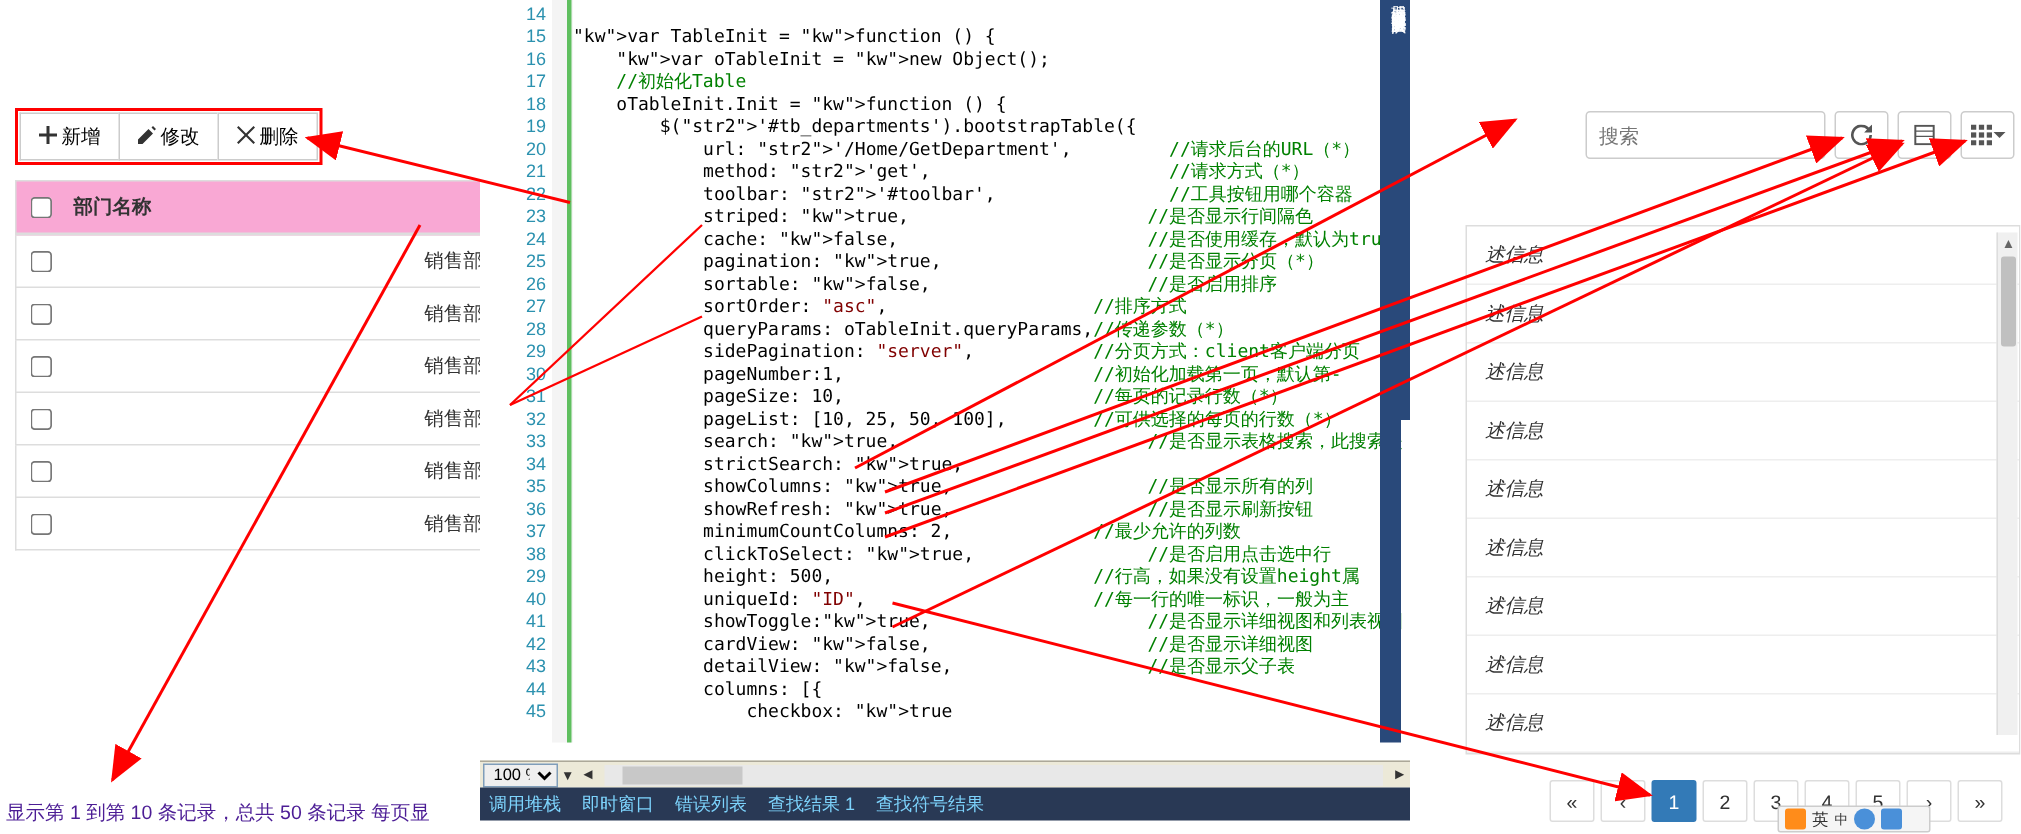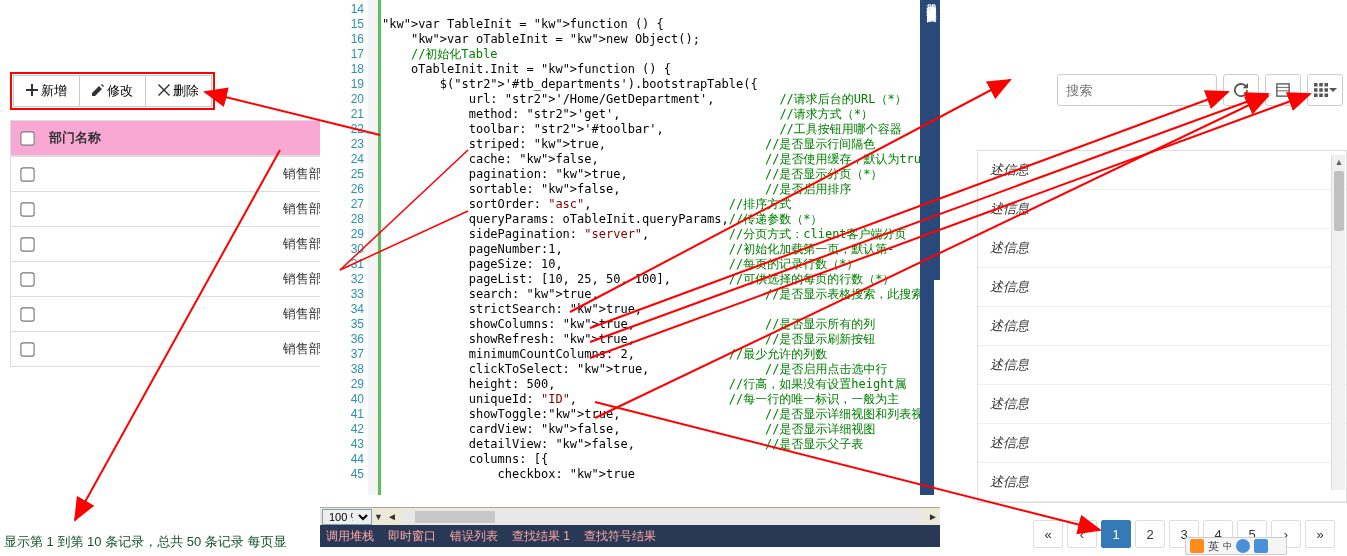--- a/index.html
+++ b/index.html
@@ -44,24 +44,24 @@
     
     .editor-rbar { position: absolute; right: 6px; top: 0; width: 14px; height: 495px; background: #29497a; }
     .editor-rbar-txt { position: absolute; right: 0; top: 0; width: 18px; height: 280px; background: #29497a; color: #fff; font-size: 10px; writing-mode: vertical-rl; text-orientation: upright; padding: 4px 2px; letter-spacing: -1px; }
     .green-bar { position: absolute; left: 58px; top: 0; width: 3px; height: 495px; background: #5fbf5f; }
     
     .zoom-ctrl { position: absolute; left: 320px; top: 507px; width: 620px; height: 18px; background: #ece9d8; border-top: 1px solid #aca899; display: flex; align-items: center; font-size: 11px; }
     .zoom-sel { border: 1px solid #7f9db9; padding: 0 2px; margin-left: 2px; font-size: 11px; width: 50px; }
     .hscroll { flex: 1; height: 14px; background: #e8e8e8; margin: 0 4px; position: relative; }
     .hscroll-thumb { position: absolute; left: 12px; width: 80px; height: 12px; background: #c8c8c8; top: 1px; }
     
-    .debug-bar { position: absolute; left: 320px; top: 525px; width: 620px; height: 22px; background: #293955; color: #fca5a5; display: flex; align-items: center; font-size: 12px; padding: 0 6px; gap: 14px; }
-    
-    
-    .footer { position: absolute; left: 4px; bottom: 5px; font-size: 13px; color: #14532d; }
+    .debug-bar { position: absolute; left: 320px; top: 525px; width: 620px; height: 22px; background: #293955; color: #7dd3fc; display: flex; align-items: center; font-size: 12px; padding: 0 6px; gap: 14px; }
+    
+    
+    .footer { position: absolute; left: 4px; bottom: 5px; font-size: 13px; color: #4c1d95; }
     
     
     .pagination { position: absolute; right: 12px; bottom: 8px; display: flex; gap: 4px; }
     .page-btn { min-width: 30px; height: 28px; border: 1px solid #ddd; background: #fff; display: flex; align-items: center; justify-content: center; cursor: pointer; font-size: 13px; border-radius: 2px; }
     .page-btn.active { background: #337ab7; color: #fff; border-color: #337ab7; }
     
     
     .ime-bar { position: absolute; right: 60px; bottom: 1px; width: 102px; height: 18px; background: #f5f5f5; border: 1px solid #ccc; border-radius: 2px; display: flex; align-items: center; gap: 4px; padding: 0 4px; font-size: 11px; }
     .ime-icon { width: 14px; height: 14px; border-radius: 2px; }
     

